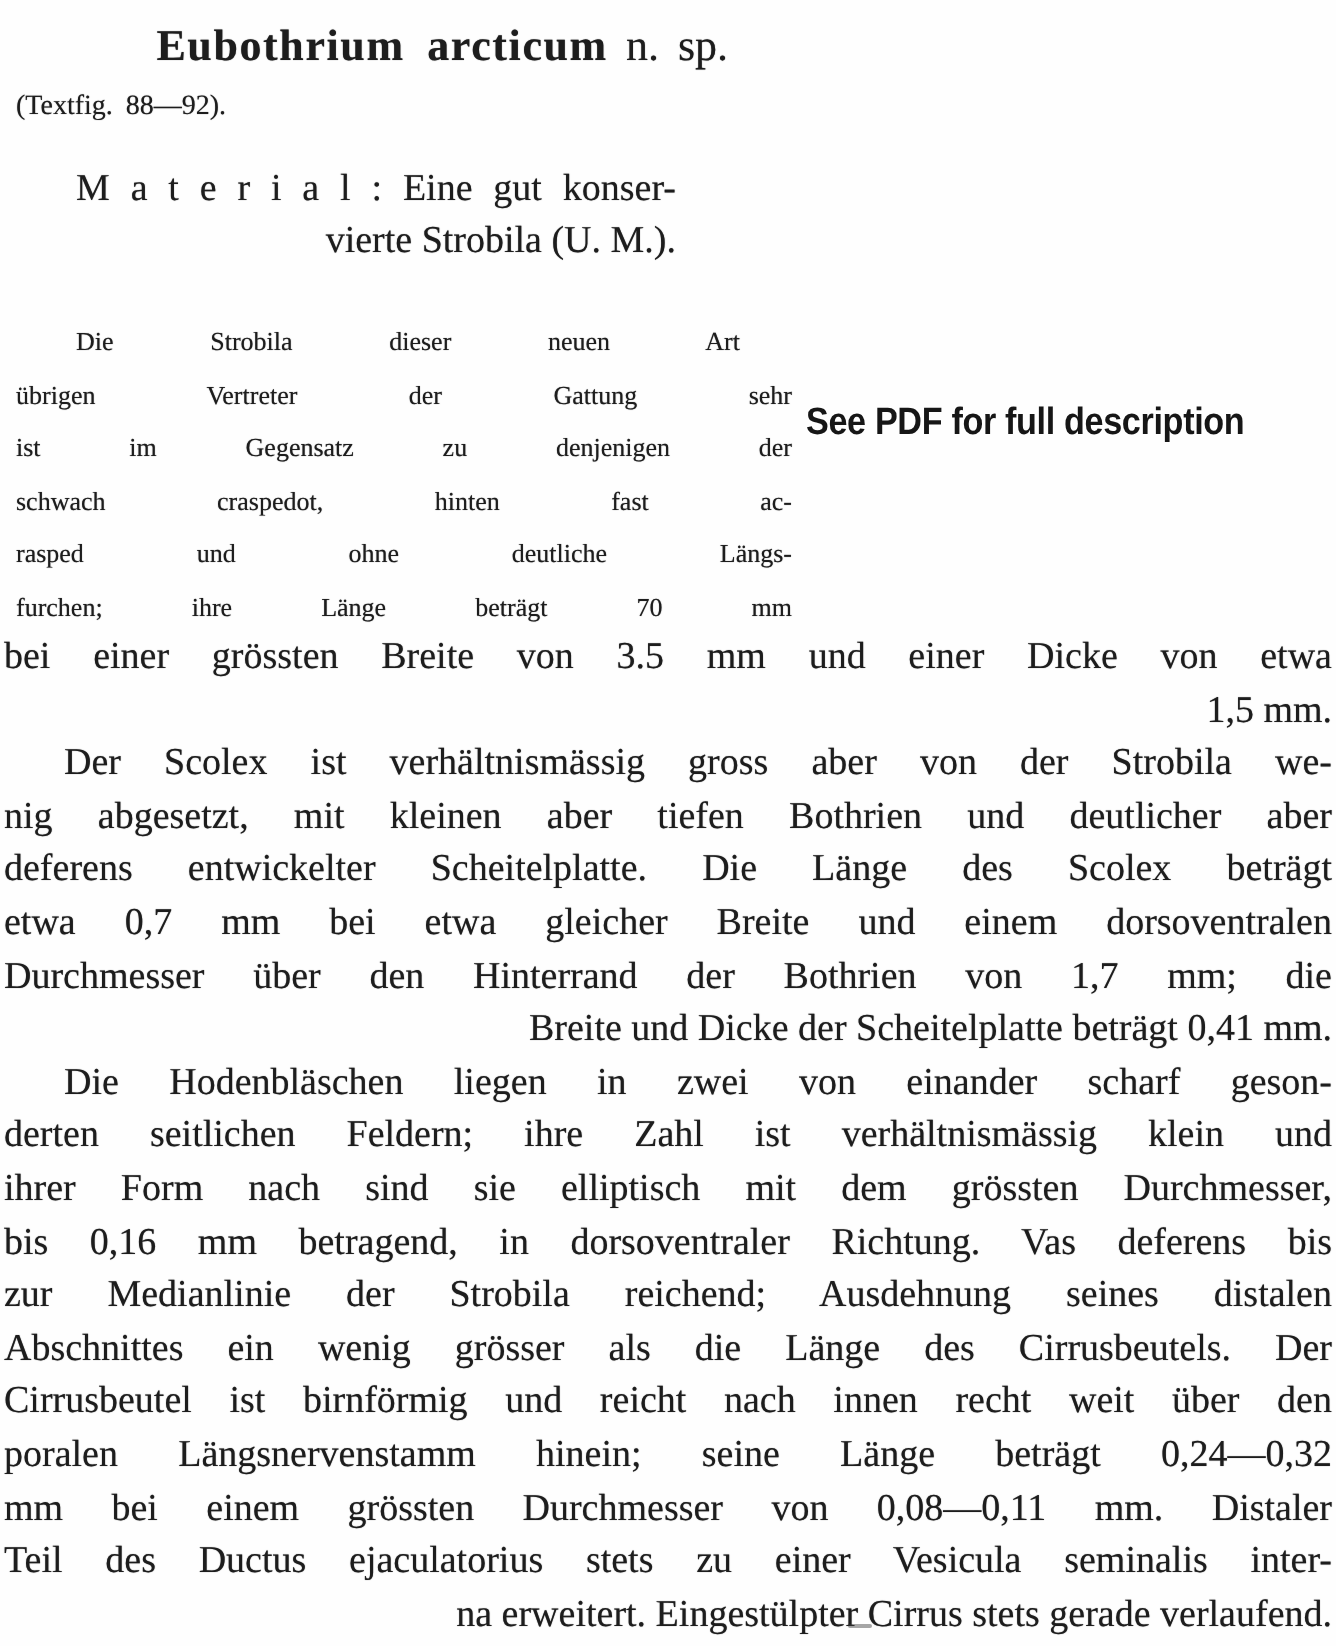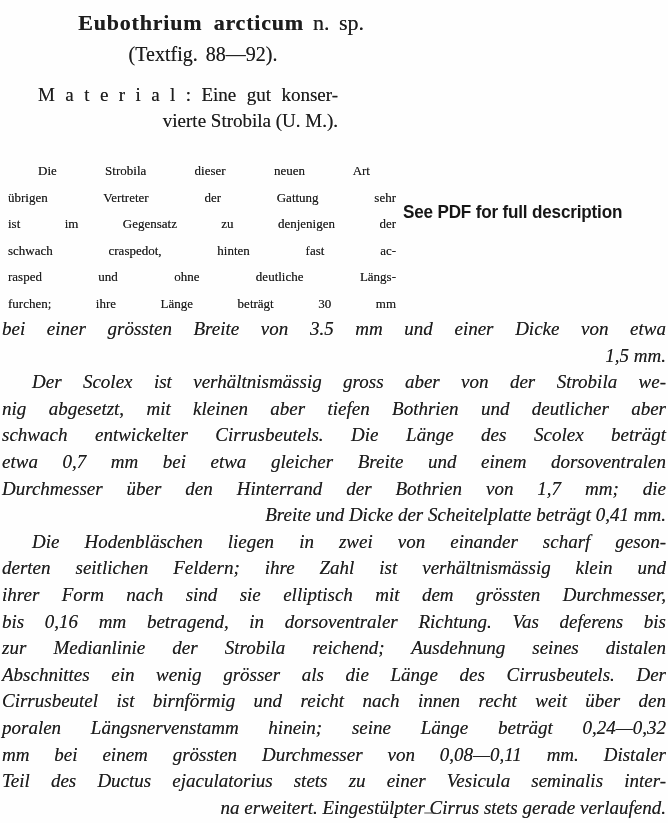--- a/index.html
+++ b/index.html
@@ -40,23 +40,23 @@
     font-weight: bold;
     letter-spacing: 0.8px;
     word-spacing: 5px;
   }
   .title-reg {
     font-weight: normal;
     margin-left: 9px;
     word-spacing: 4px;
   }
   .subtitle-line {
-    font-size: 20px;
+    font-size: 14px;
     line-height: 28px;
-    text-align: center;
+    text-align: left;
     margin-top: 2px;
     word-spacing: 3px;
   }
   .material-block {
     margin-top: 14px;
     width: 330px;
     font-size: 19px;
     line-height: 26px;
   }
   .col-para {
@@ -94,21 +94,20 @@
   }
 
   
   .body-text {
     position: absolute;
     left: 2px;
     top: 316px;
     width: 664px;
     font-size: 19px;
     line-height: 26.6px;
-    font-style: italic;
   }
 
   
   .artifact {
     position: absolute;
     left: 424px;
     top: 812px;
     width: 12px;
     height: 2px;
     background: rgba(60,60,60,0.45);
@@ -132,33 +131,33 @@
       <div class="jline indent">M a t e r i a l :  Eine gut konser-</div>
       <div class="eline">vierte Strobila (U. M.).</div>
     </div>
 
     <div class="col-para">
       <div class="jline indent short">Die Strobila dieser neuen Art</div>
       <div class="jline">übrigen Vertreter der Gattung sehr</div>
       <div class="jline">ist im Gegensatz zu denjenigen der</div>
       <div class="jline">schwach craspedot, hinten fast ac-</div>
       <div class="jline">rasped und ohne deutliche Längs-</div>
-      <div class="jline">furchen; ihre Länge beträgt 30 mm</div>
+      <div class="jline">furchen; ihre Länge beträgt 70 mm</div>
     </div>
 
   </div>
 
   <div class="pdf-note">See PDF for full description</div>
 
   <div class="body-text print">
     <div class="jline">bei einer grössten Breite von 3.5 mm und einer Dicke von etwa</div>
     <div class="eline">1,5 mm.</div>
     <div class="jline indent">Der Scolex ist verhältnismässig gross aber von der Strobila we-</div>
     <div class="jline">nig abgesetzt, mit kleinen aber tiefen Bothrien und deutlicher aber</div>
-    <div class="jline">schwach entwickelter Cirrusbeutels.  Die Länge des Scolex beträgt</div>
+    <div class="jline">deferens entwickelter Scheitelplatte.  Die Länge des Scolex beträgt</div>
     <div class="jline">etwa 0,7 mm bei etwa gleicher Breite und einem dorsoventralen</div>
     <div class="jline">Durchmesser über den Hinterrand der Bothrien von 1,7 mm; die</div>
     <div class="eline">Breite und Dicke der Scheitelplatte beträgt 0,41 mm.</div>
     <div class="jline indent">Die Hodenbläschen liegen in zwei von einander scharf geson-</div>
     <div class="jline">derten seitlichen Feldern; ihre Zahl ist verhältnismässig klein und</div>
     <div class="jline">ihrer Form nach sind sie elliptisch mit dem grössten Durchmesser,</div>
     <div class="jline">bis 0,16 mm betragend, in dorsoventraler Richtung.  Vas deferens bis</div>
     <div class="jline">zur Medianlinie der Strobila reichend; Ausdehnung seines distalen</div>
     <div class="jline">Abschnittes ein wenig grösser als die Länge des Cirrusbeutels.  Der</div>
     <div class="jline">Cirrusbeutel ist birnförmig und reicht nach innen recht weit über den</div>

